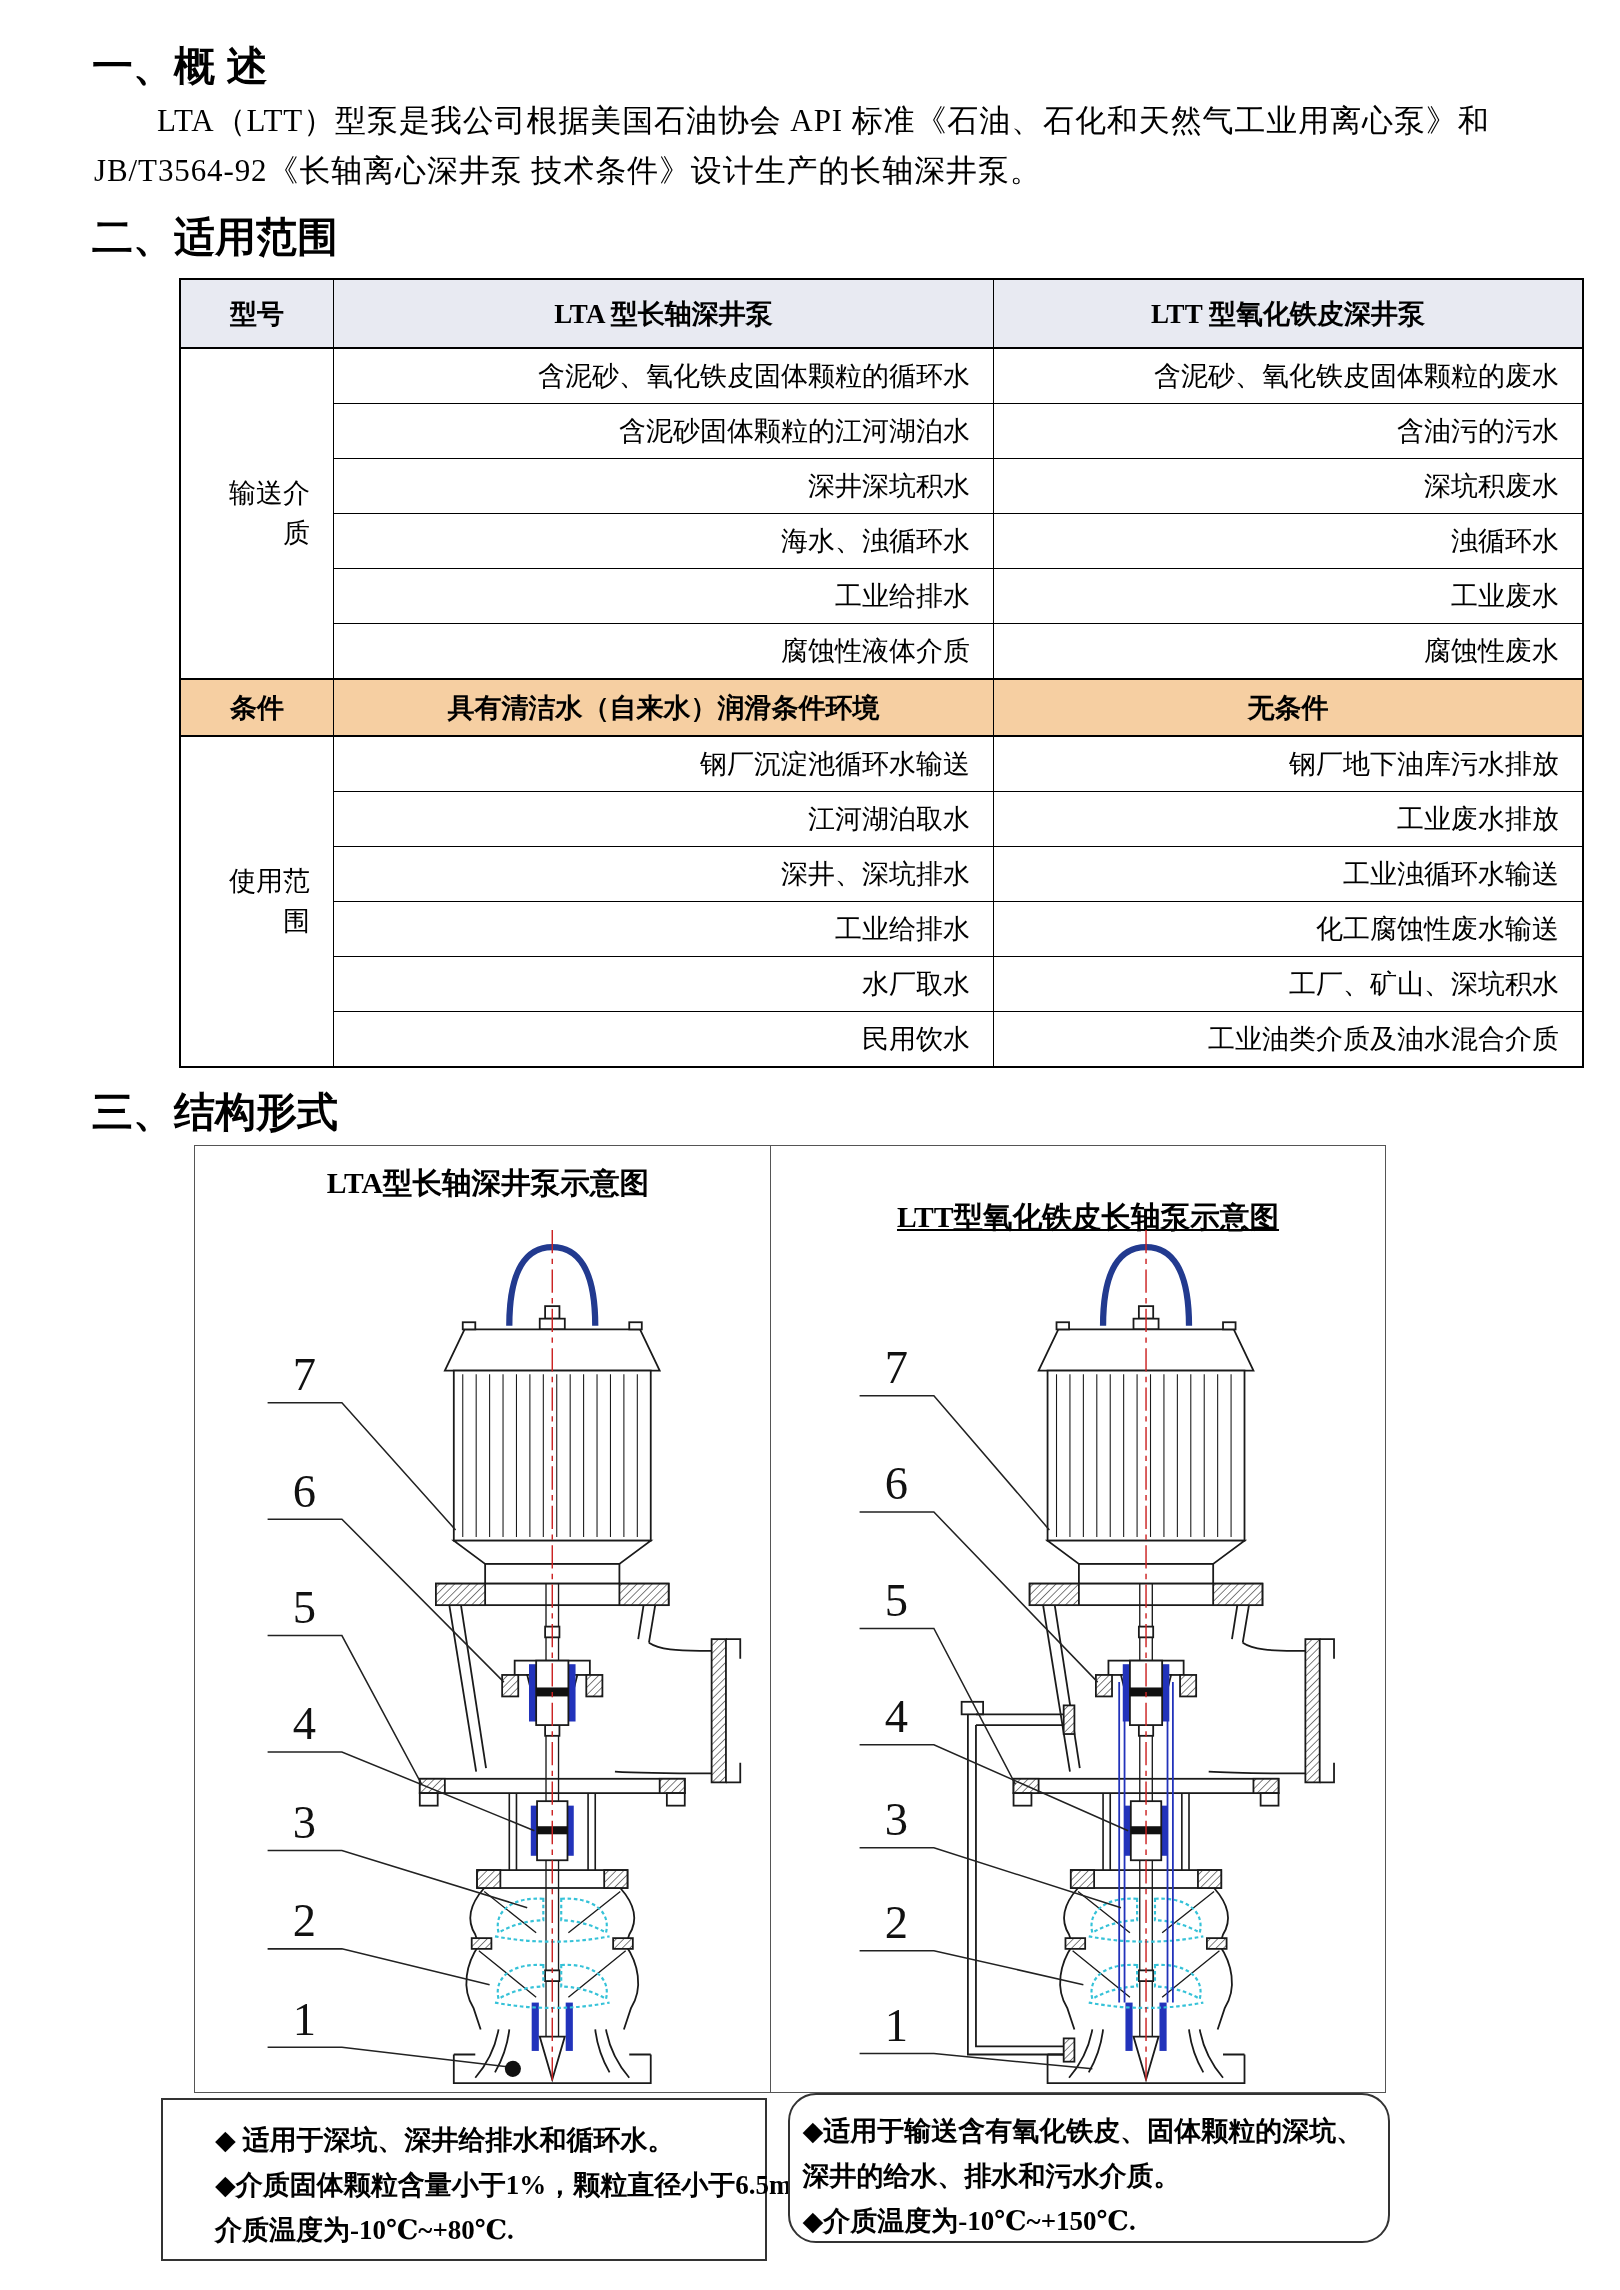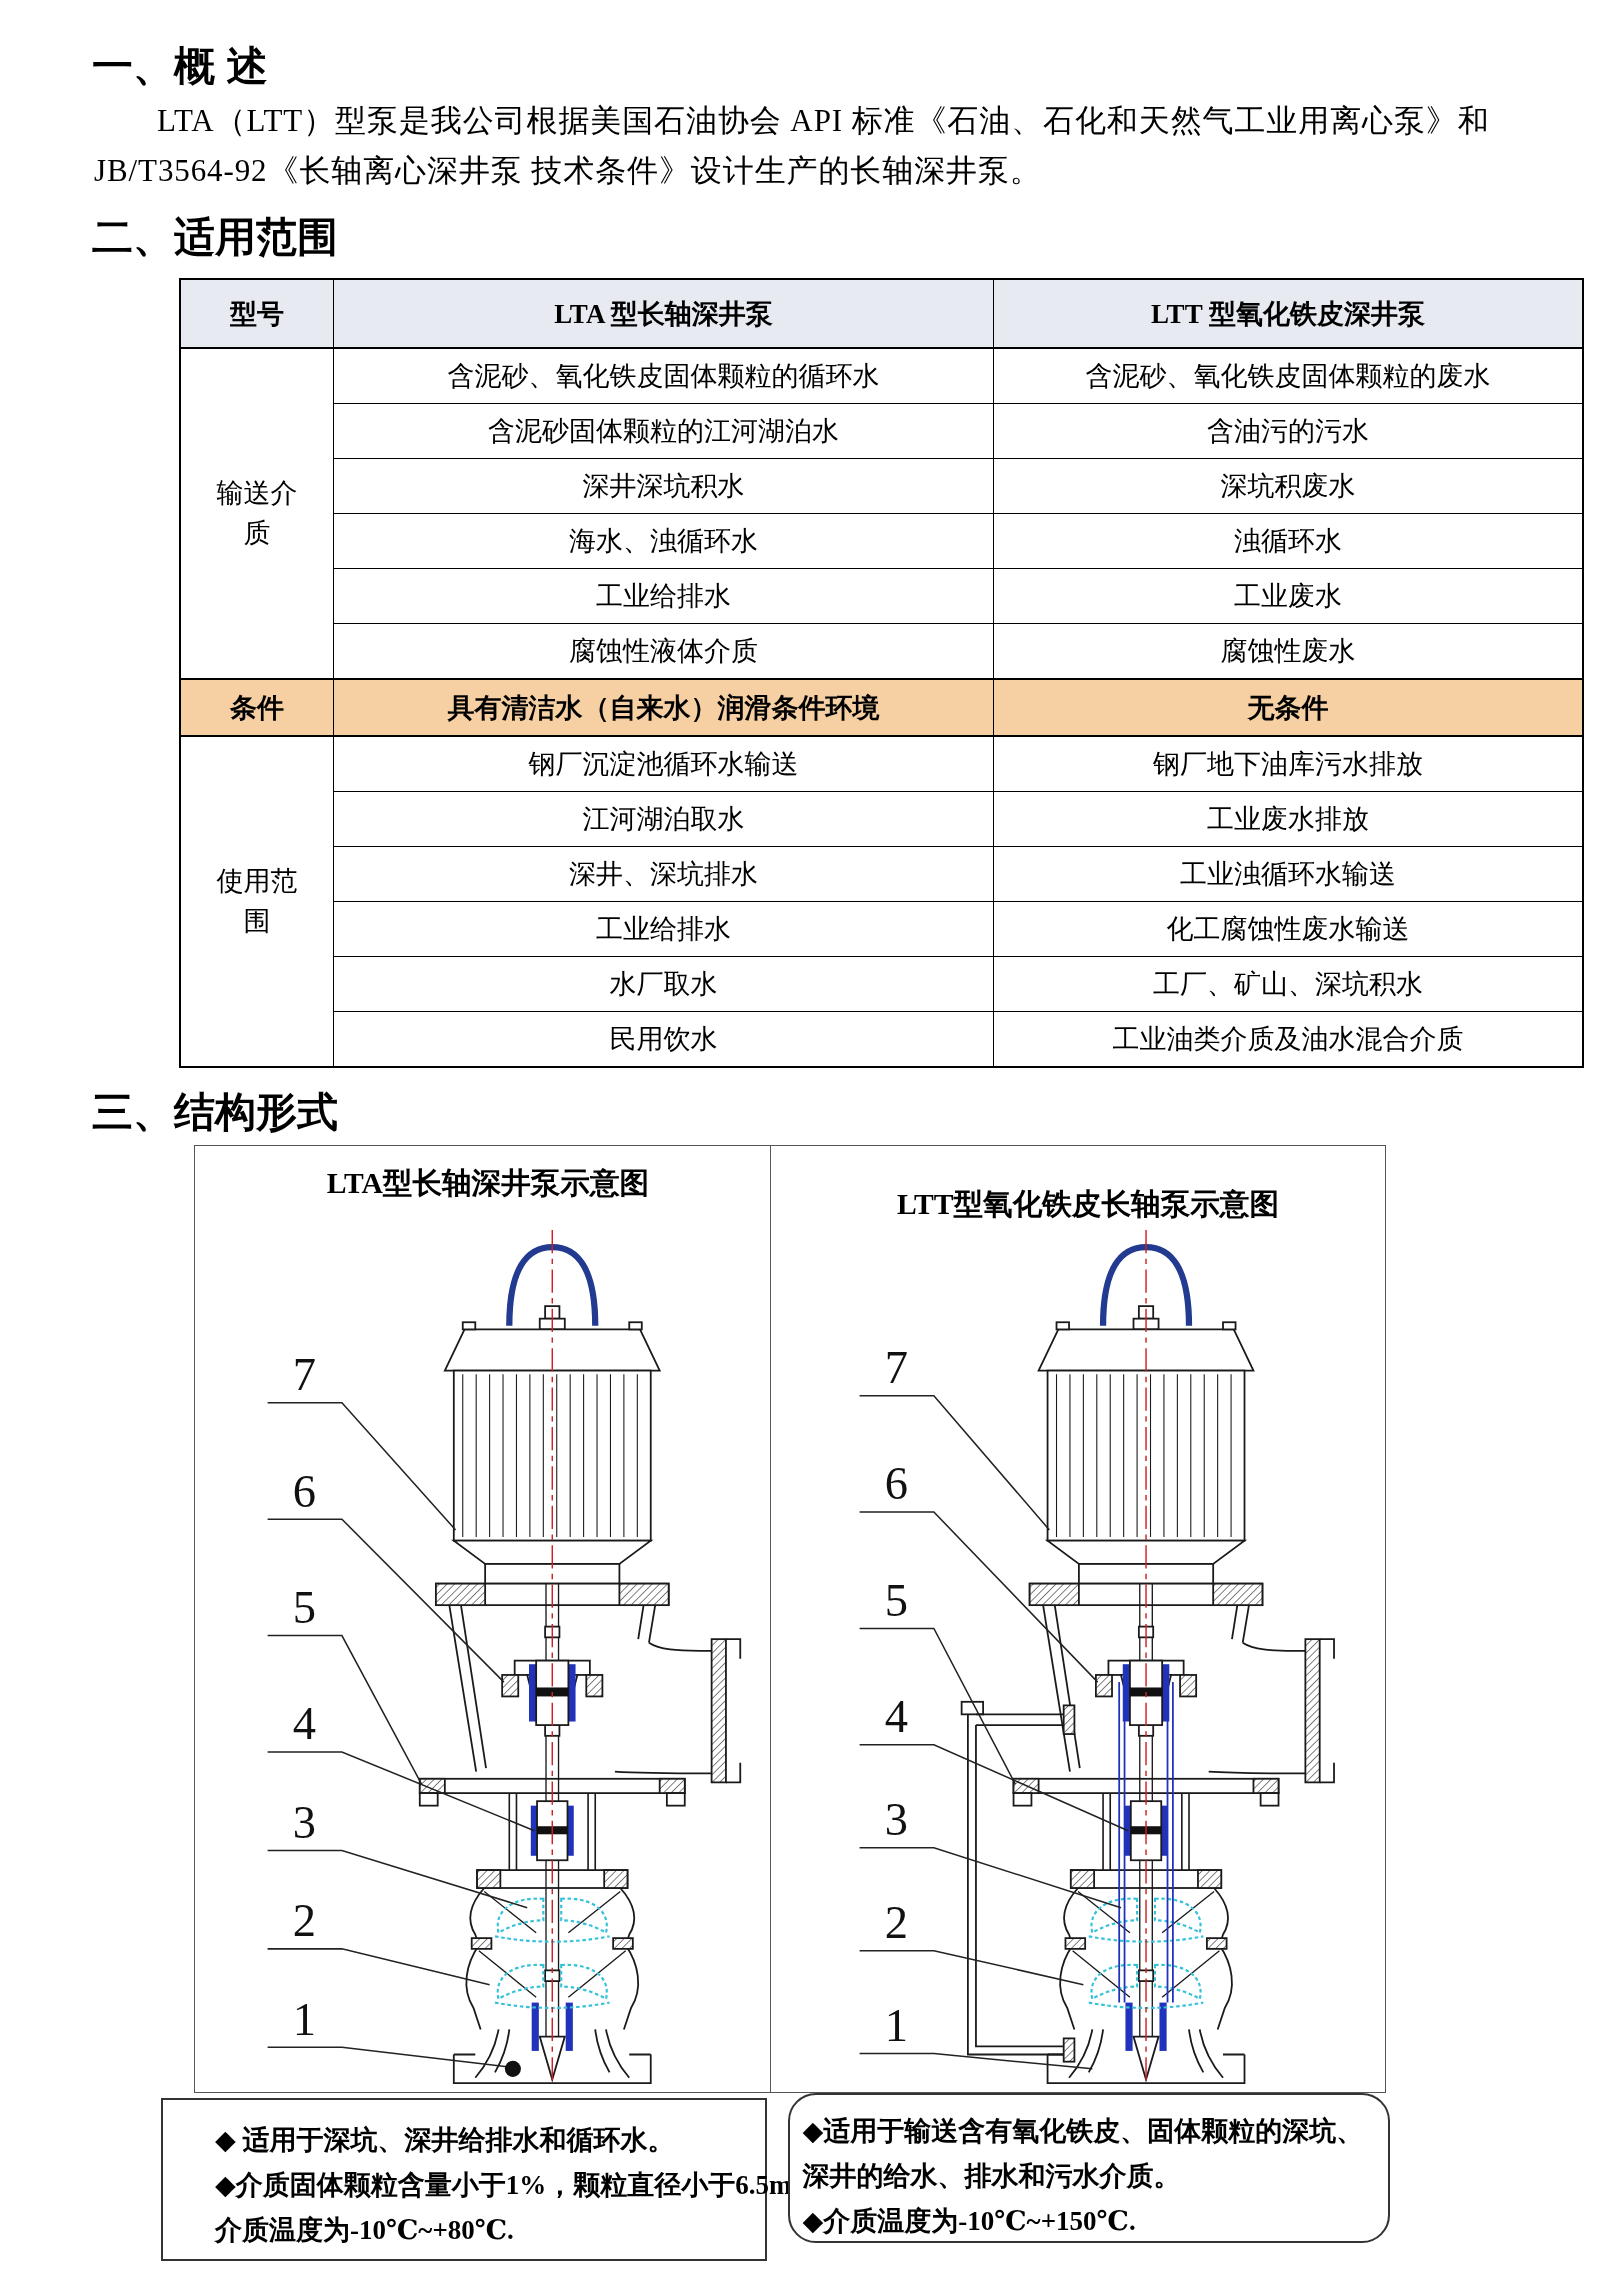--- a/index.html
+++ b/index.html
@@ -8,21 +8,21 @@
   .h-sec{position:absolute;font-family:"Liberation Sans","DejaVu Sans",sans-serif;
          font-weight:700;font-size:41px;color:#000;white-space:nowrap;}
   .para-line{position:absolute;font-size:31px;color:#000;white-space:nowrap;letter-spacing:0.9px;}
 
   
   #scope-table{position:absolute;left:179px;top:278px;border-collapse:collapse;table-layout:fixed;
                font-size:27px;color:#000;}
   #scope-table td{border:1.8px solid #000;text-align:center;vertical-align:middle;padding:0 23px;}
   #scope-table td.grp{padding:16px 23px;line-height:1.45;}
   #scope-table tr.hd td{background:#e8eaf2;font-weight:700;height:67px;border-bottom:2.7px solid #000;}
-  #scope-table tr.body-row td{height:54px;}
+  #scope-table tr.body-row td{height:54px;text-align:right;}
   #scope-table tr.cond td{background:#f6cfa2;font-weight:700;height:55px;
                           border-top:2.7px solid #000;border-bottom:2.7px solid #000;}
   #scope-table{border:2.7px solid #000;}
   .c1{width:106px;} .c2{width:613px;} .c3{width:542px;}
 
   
   #figure-wrap{position:absolute;left:161px;top:1145px;width:1229px;height:1119px;}
   #figure-frame{position:absolute;left:33px;top:0;width:1192px;height:948px;
                 border:1.8px solid #555;box-sizing:border-box;background:#fff;}
   #panel-divider{position:absolute;left:609px;top:0;width:0;height:948px;border-left:1.8px solid #555;}
@@ -212,21 +212,21 @@
   </tbody>
     </table>
 
   <div class="h-sec" style="left:92px;top:1085px;">三、结构形式</div>
 
   <div id="figure-wrap">
     <div id="figure-frame"></div>
     <div id="panel-divider"></div>
 
     <div class="panel-title" style="left:327px;top:18px;">LTA型长轴深井泵示意图</div>
-    <div class="panel-title" style="left:927px;top:39px;">LTT型氧化铁皮长轴泵示意图</div>
+    <div class="panel-title" style="left:927px;top:52px;text-decoration:underline;">LTT型氧化铁皮长轴泵示意图</div>
 
     <svg class="pump-svg" style="left:33px;" width="576" height="948" viewBox="0 0 643 1059">
       <use href="#pump-common" xlink:href="#pump-common"></use>
       <g stroke="#222" stroke-width="1.7" fill="none">
         <path d="M82,288 H165 L292,430"></path>
         <path d="M82,418 H165 L346,600"></path>
         <path d="M82,548 H165 L254,714"></path>
         <path d="M82,678 H165 L380,766"></path>
         <path d="M82,788 H165 L372,852"></path>
         <path d="M82,898 H165 L330,938"></path>

